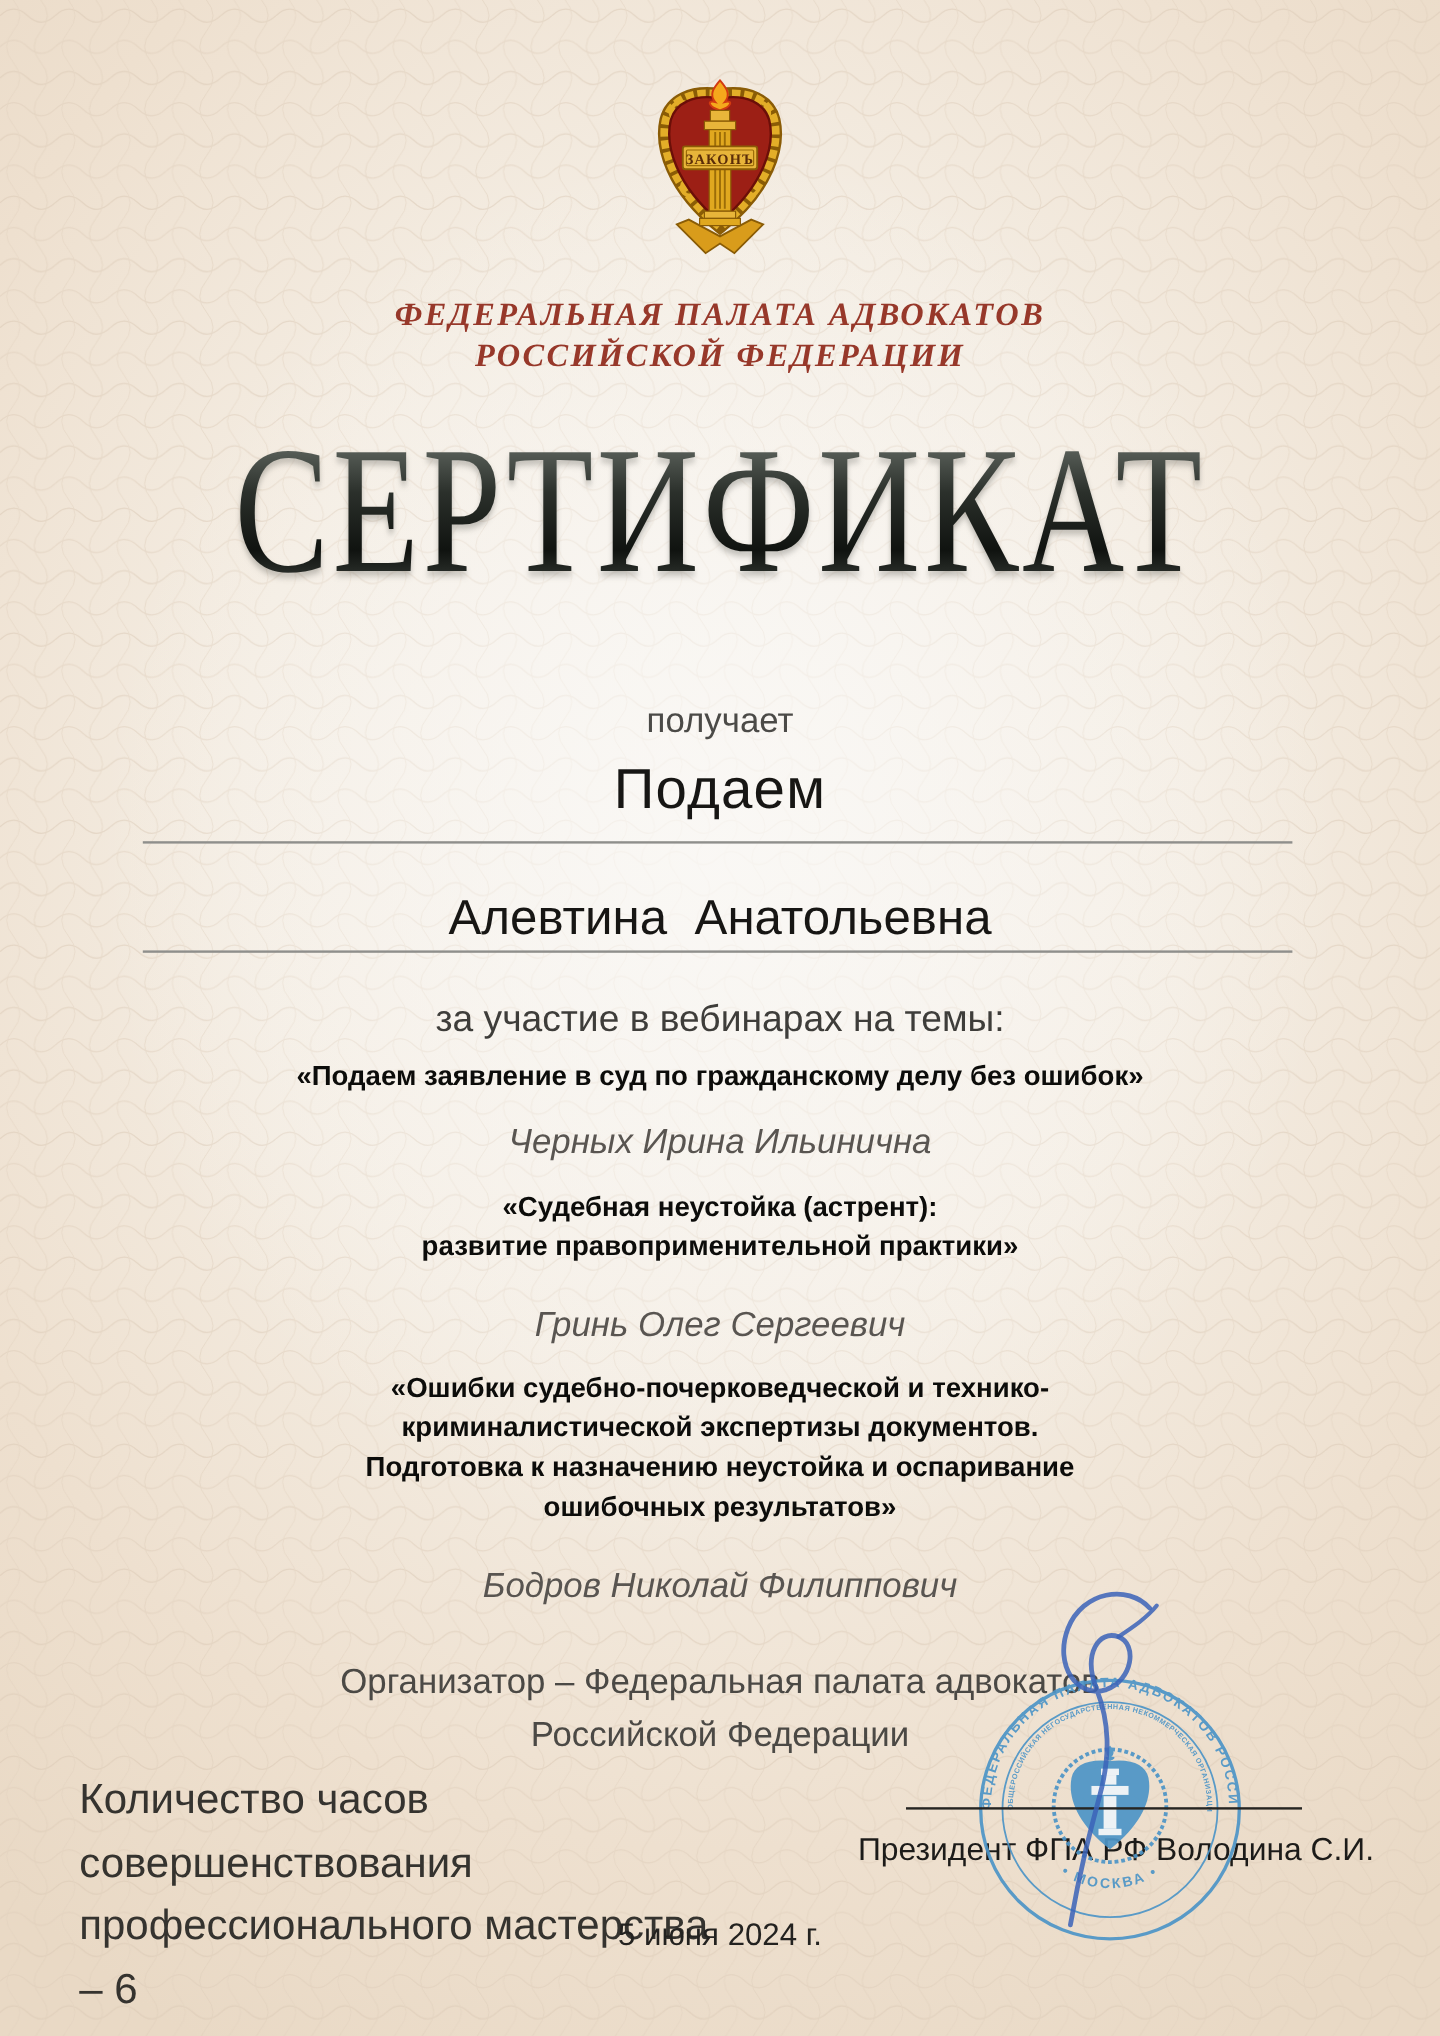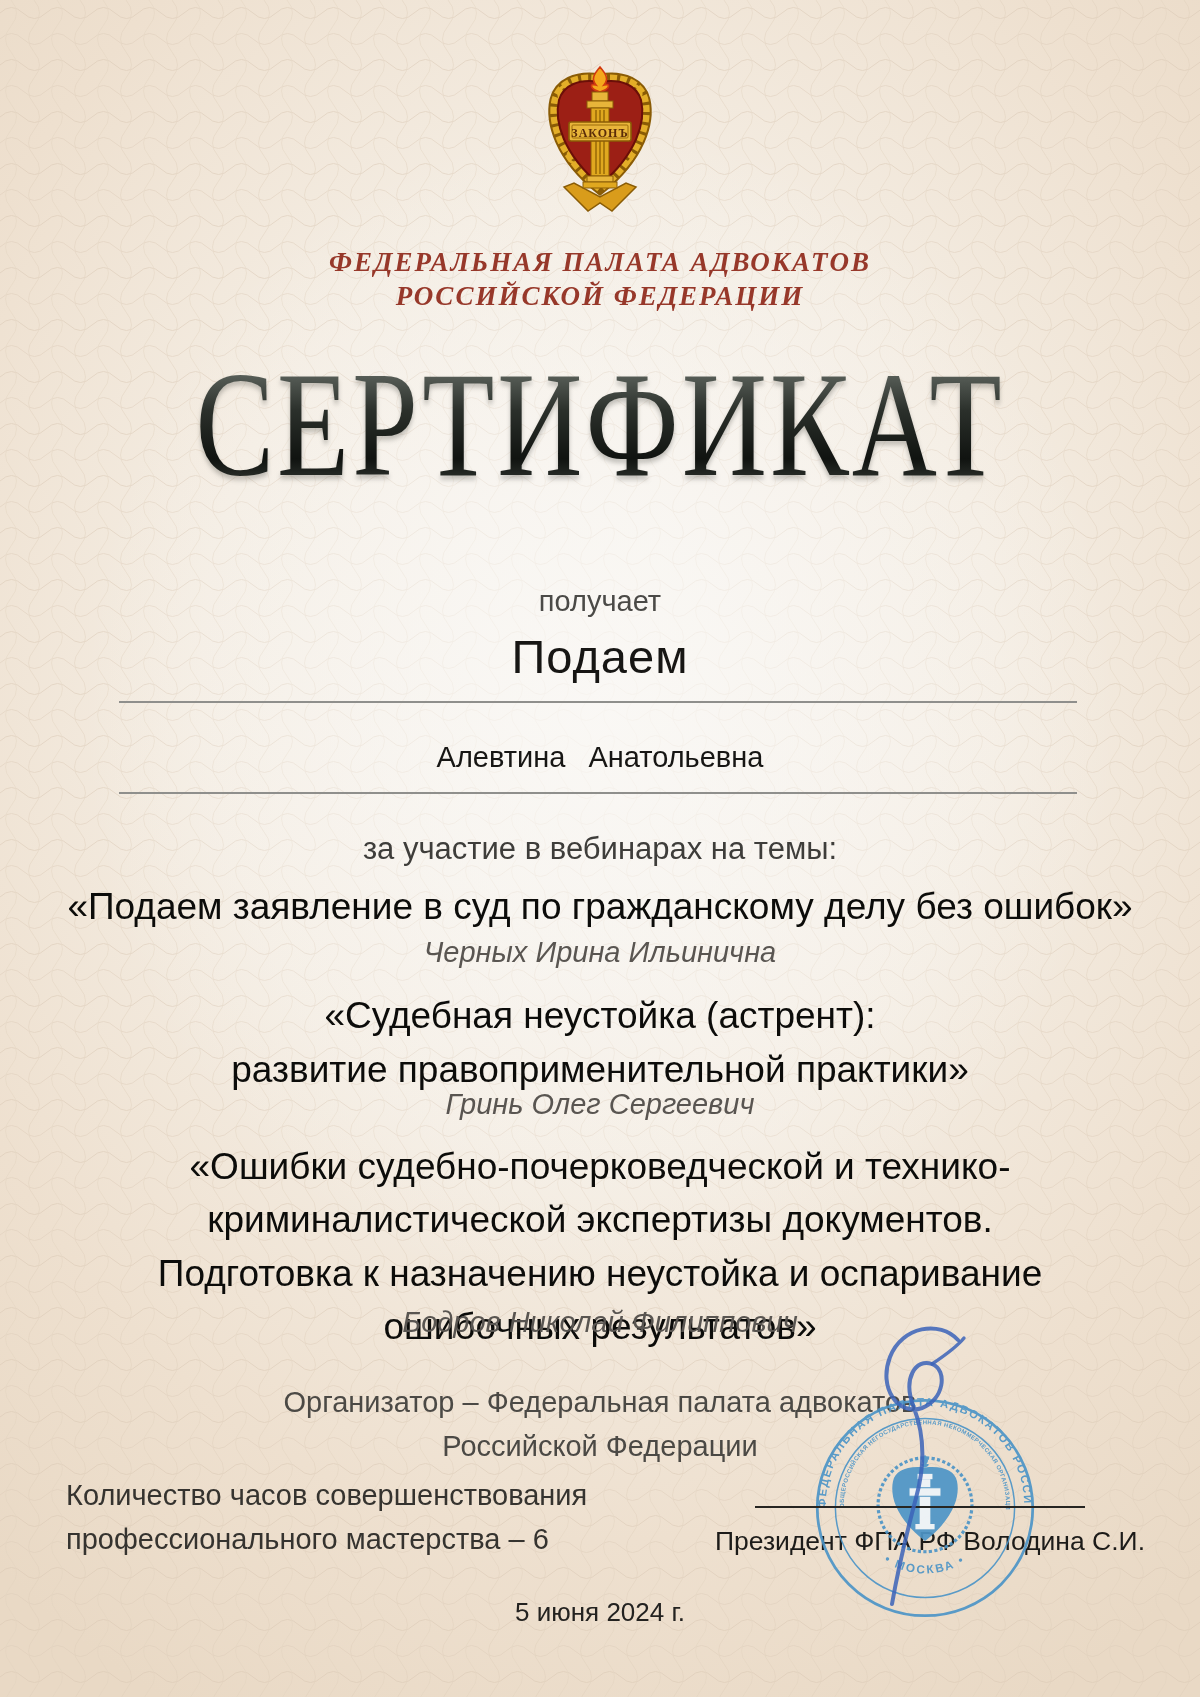--- a/index.html
+++ b/index.html
@@ -18,28 +18,28 @@
   .cert-title{
     top:350px; font-family:"Liberation Serif", serif; font-size:118px;
     letter-spacing:3px; line-height:1; transform:scaleY(1.28);
     transform-origin:50% 0;
     background:linear-gradient(180deg,#767d76 0%,#2b302b 40%,#101310 72%,#454b45 100%);
     -webkit-background-clip:text; background-clip:text; color:transparent;
     filter:drop-shadow(0 3px 2px rgba(55,55,50,0.3));
   }
   .receives{top:585px; font-size:29px; color:#4b4a47;}
   .surname{top:629px; font-size:47px; color:#171614; letter-spacing:1px;}
-  .given-names{top:741px; font-size:29px; color:#171614; display:flex; justify-content:center; gap:23px;}
+  .given-names{top:741px; font-size:41px; color:#171614; display:flex; justify-content:center; gap:23px;}
   .name-line{position:absolute; left:119px; width:958px; height:0; border-top:2px solid #8f8f8c;}
   .subtitle{top:831px; font-size:31px; color:#3e3d3a;}
-  .webinar-title{font-weight:normal; font-size:37px; color:#0c0c0a; line-height:1.45;}
+  .webinar-title{font-weight:bold; font-size:23px; color:#0c0c0a; line-height:1.45;}
   .lecturer{font-style:italic; font-size:29px; color:#595551;}
   .organizer{top:1381px; font-size:29px; color:#4b4945; line-height:1.5;}
   .hours{position:absolute; left:66px; top:1474px; width:540px; text-align:left;
-         font-size:29px; color:#35332f; line-height:1.5;}
+         font-size:35px; color:#35332f; line-height:1.5;}
   .president{position:absolute; left:690px; top:1526px; width:480px; text-align:center;
              font-size:26.5px; color:#1c1b19;}
   .sig-line{position:absolute; left:755px; top:1506px; width:330px; height:0;
             border-top:2px solid #262522; z-index:3;}
   .date-line{top:1597px; font-size:26px; color:#232220;}
   .stamp-wrap{position:absolute; left:797px; top:1380px; width:256px; height:256px; z-index:2; opacity:.92;}
   .signature-wrap{position:absolute; left:840px; top:1312px; width:170px; height:310px; z-index:4;}
   .emblem-wrap{position:absolute; left:530px; top:60px; width:140px; height:174px;}
   .stamp-ring-text{font-family:"Liberation Sans", sans-serif; font-weight:bold; fill:#4d95c7;}
 </style>

